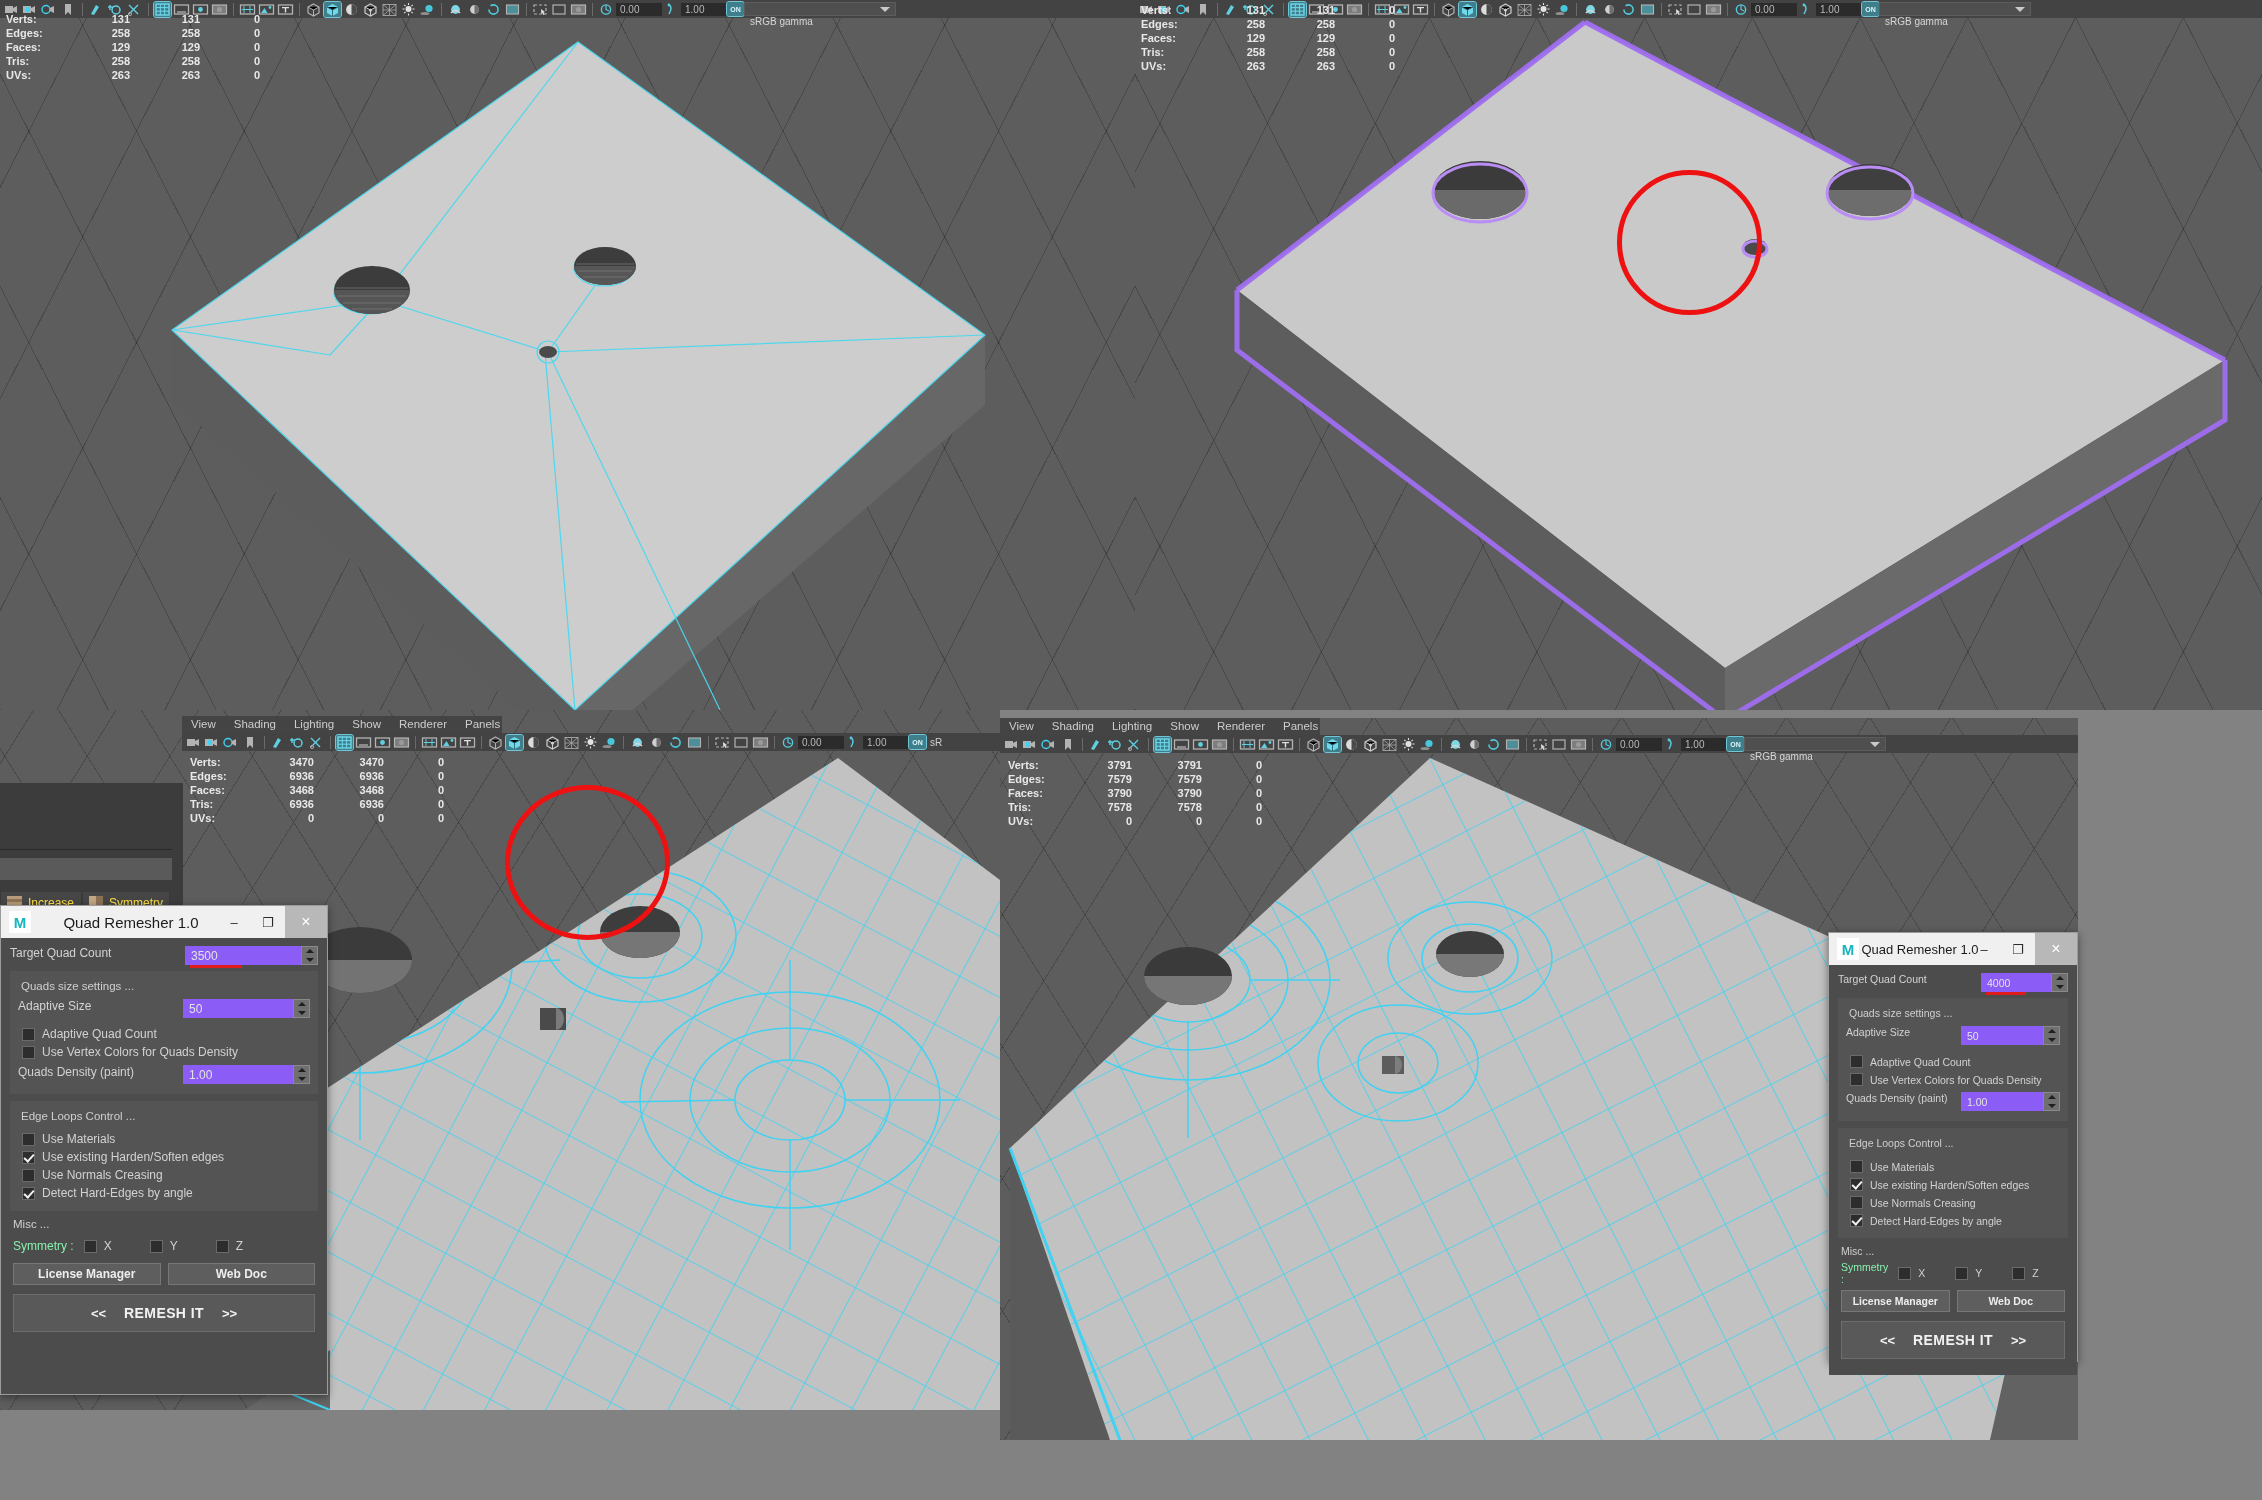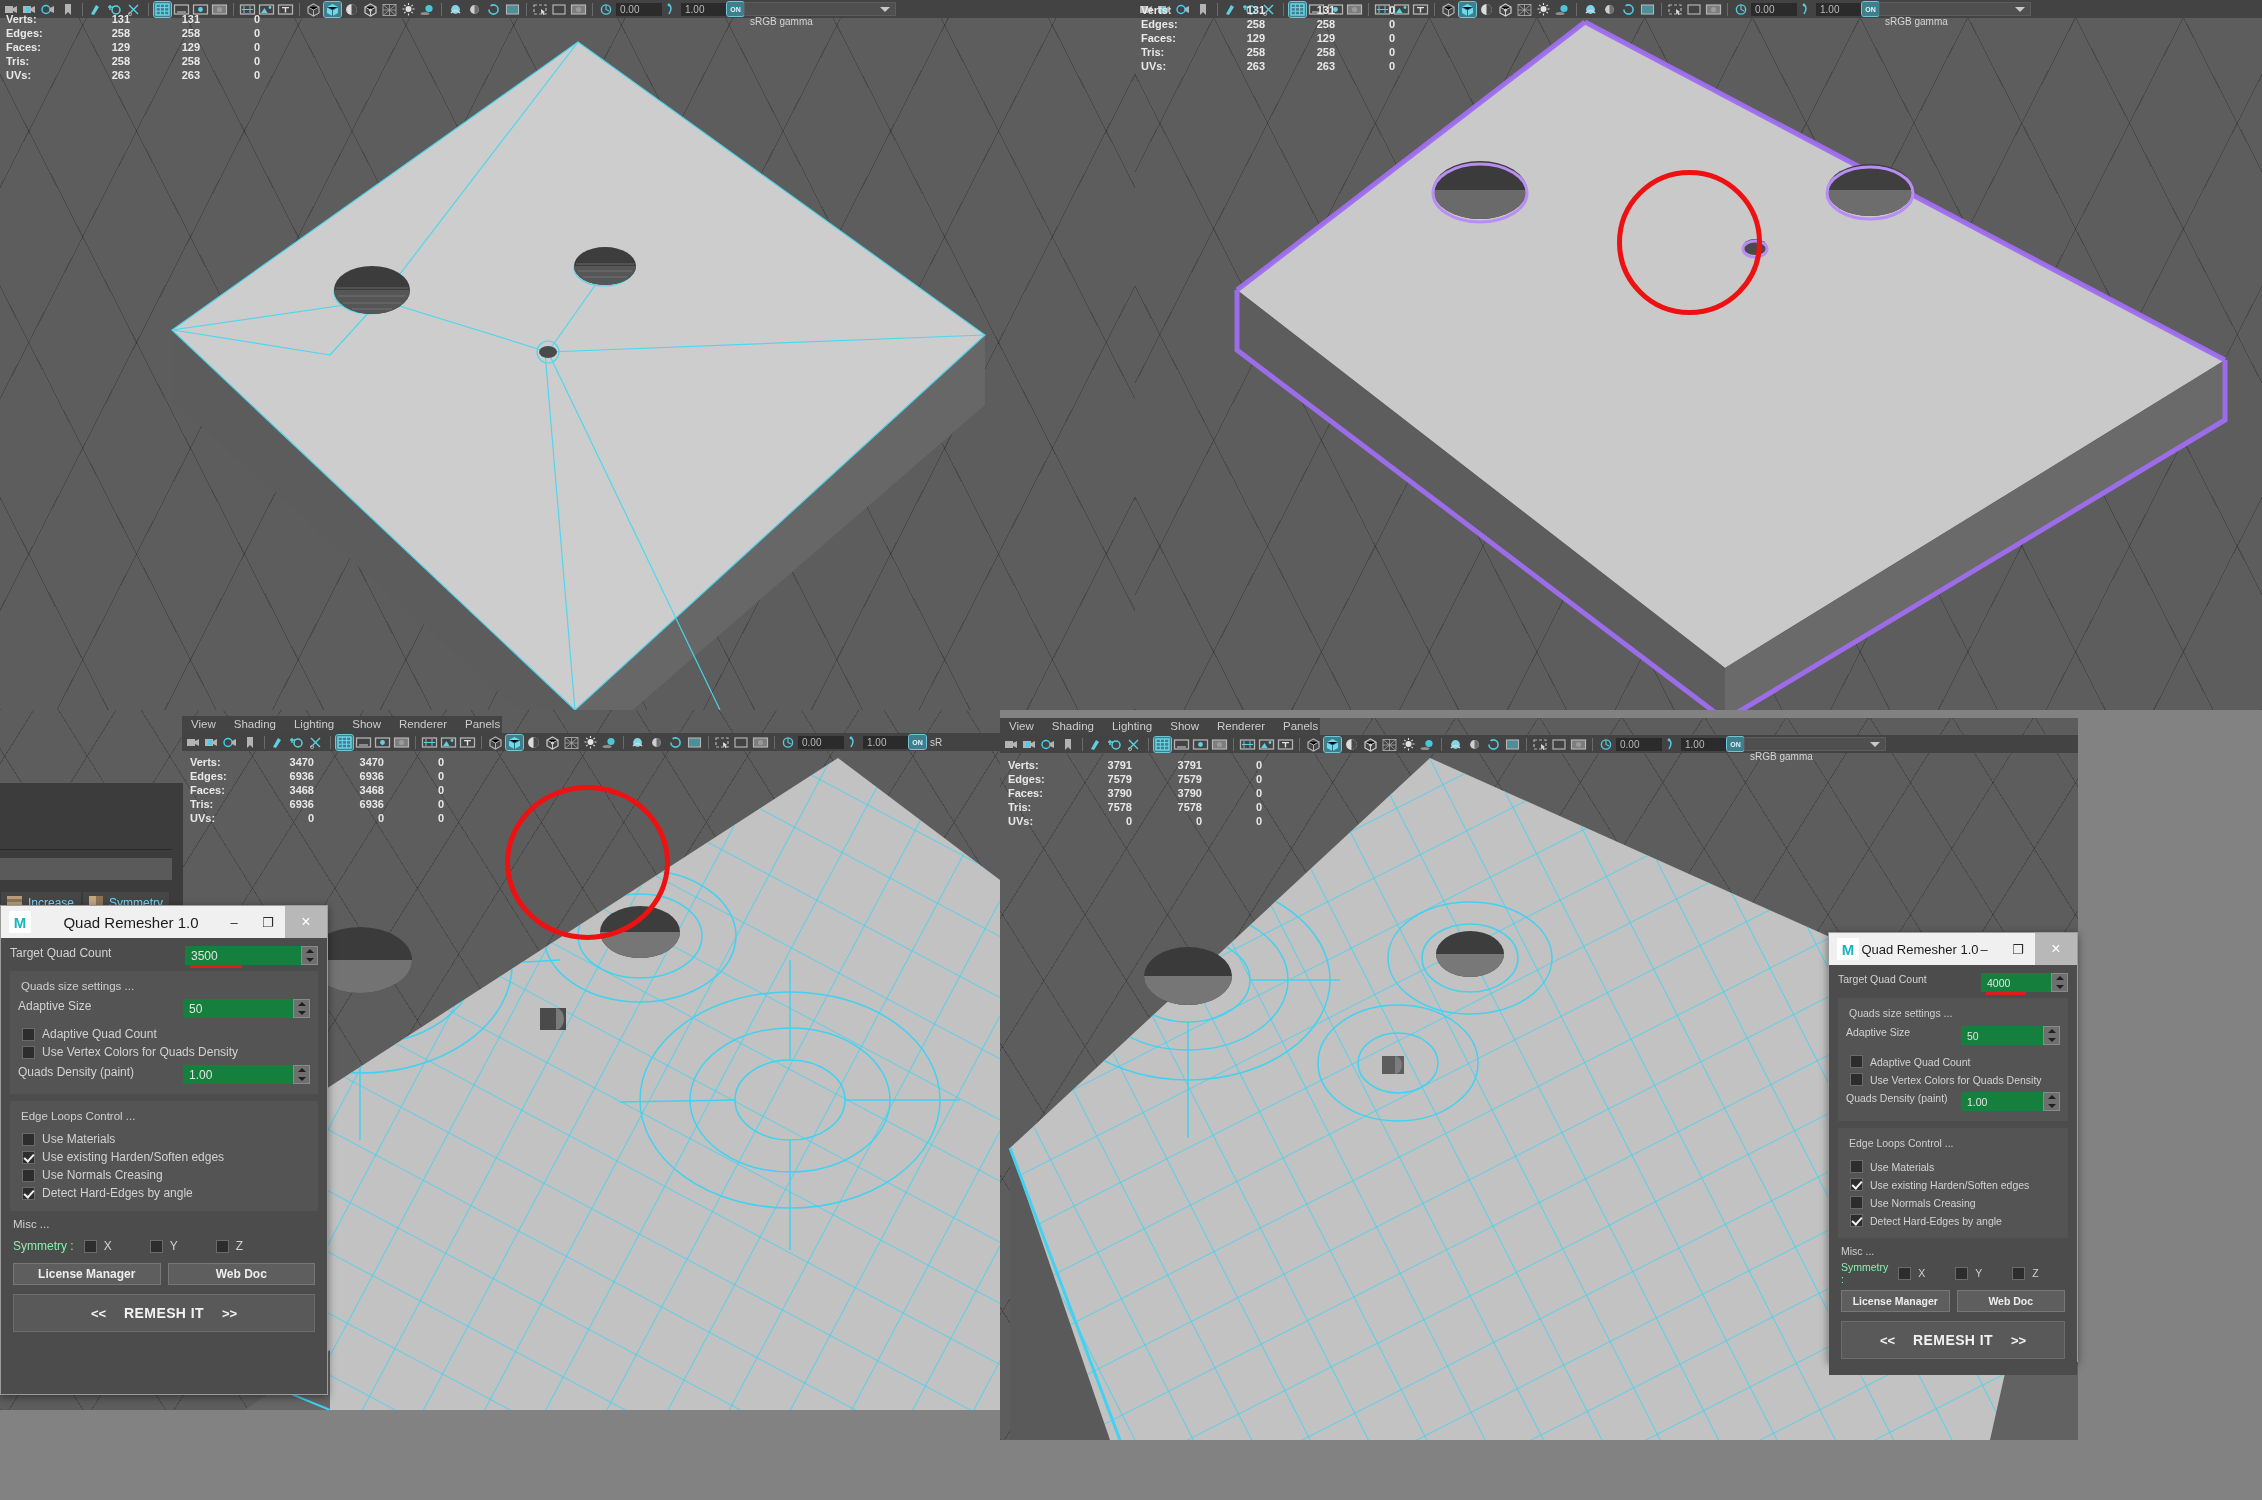--- a/index.html
+++ b/index.html
@@ -72,21 +72,21 @@
   .qr-wb.close{background:#b8b8b8;color:#fff;width:42px;font-size:16px;}
   .qr-body{padding:8px 9px 9px 9px;background:#4c4c4c;}
 
   .qr-sec{background:#545454;padding:8px 8px 10px 8px;margin-bottom:7px;}
   .qr-sec.flat{background:transparent;padding:0;}
   .qr-hdr{color:#cfcfcf;font-size:11.5px;margin:1px 0 7px 3px;}
 
   .qr-row{display:flex;align-items:flex-start;height:19px;margin-bottom:6px;}
   .qr-row .rl{color:#d2d2d2;font-size:12px;flex:0 0 auto;}
   .qr-field{margin-left:auto;display:flex;align-items:stretch;height:19px;}
-  .qr-input{background:#15803d;color:#e3e3e3;font-size:12px;
+  .qr-input{background:#8b5cf6;color:#e3e3e3;font-size:12px;
     display:flex;align-items:center;padding:0 6px;box-sizing:border-box;
     position:relative;}
   .qr-input .uline{position:absolute;left:5px;bottom:-3px;height:3px;background:#e01b1b;}
   .qr-spin{width:17px;background:#6f6f6f;border:1px solid #8a8a8a;
     display:flex;flex-direction:column;box-sizing:border-box;}
   .qr-spin div{flex:1;display:flex;align-items:center;justify-content:center;}
   .qr-spin .ar{width:0;height:0;border-left:4px solid transparent;
     border-right:4px solid transparent;}
   .qr-spin .up{border-bottom:4px solid #1f1f1f;}
   .qr-spin .dn{border-top:4px solid #1f1f1f;}
@@ -118,21 +118,21 @@
   .lp-div{position:absolute;height:1px;background:#2a2a2a;}
   .lp-bar{position:absolute;background:#5a5a5a;}
   .lp-btnrow{position:absolute;display:flex;}
   .lp-btn{height:24px;display:flex;align-items:center;background:#464646;
     border:1px solid #3a3a3a;box-sizing:border-box;padding:0 6px;gap:6px;}
   .lp-btn .sw{width:15px;height:15px;background:
     repeating-linear-gradient(0deg,#b99c79 0 3px,#8d7355 3px 6px),
     repeating-linear-gradient(90deg,#b99c79 0 3px,#8d7355 3px 6px);}
   .lp-btn .sw2{width:15px;height:15px;background:
     linear-gradient(90deg,#c2a782 50%,#8d7355 50%);}
-  .lp-btn .t{color:#7dd3fc;font-size:12px;}
+  .lp-btn .t{color:#fde047;font-size:12px;}
   .lp-dark{position:absolute;background:#2e2e2e;}
 </style>
 </head>
 <body>
 
 <div class="vp" style="left:0;top:0;width:1135px;height:710px;">
   <div class="vp-grid"></div>
 
   <svg class="abs" style="left:0;top:0;width:1135px;height:710px;">
     <polygon points="578,42 985,335 575,710 172,330" fill="#cdcdcd"></polygon>

